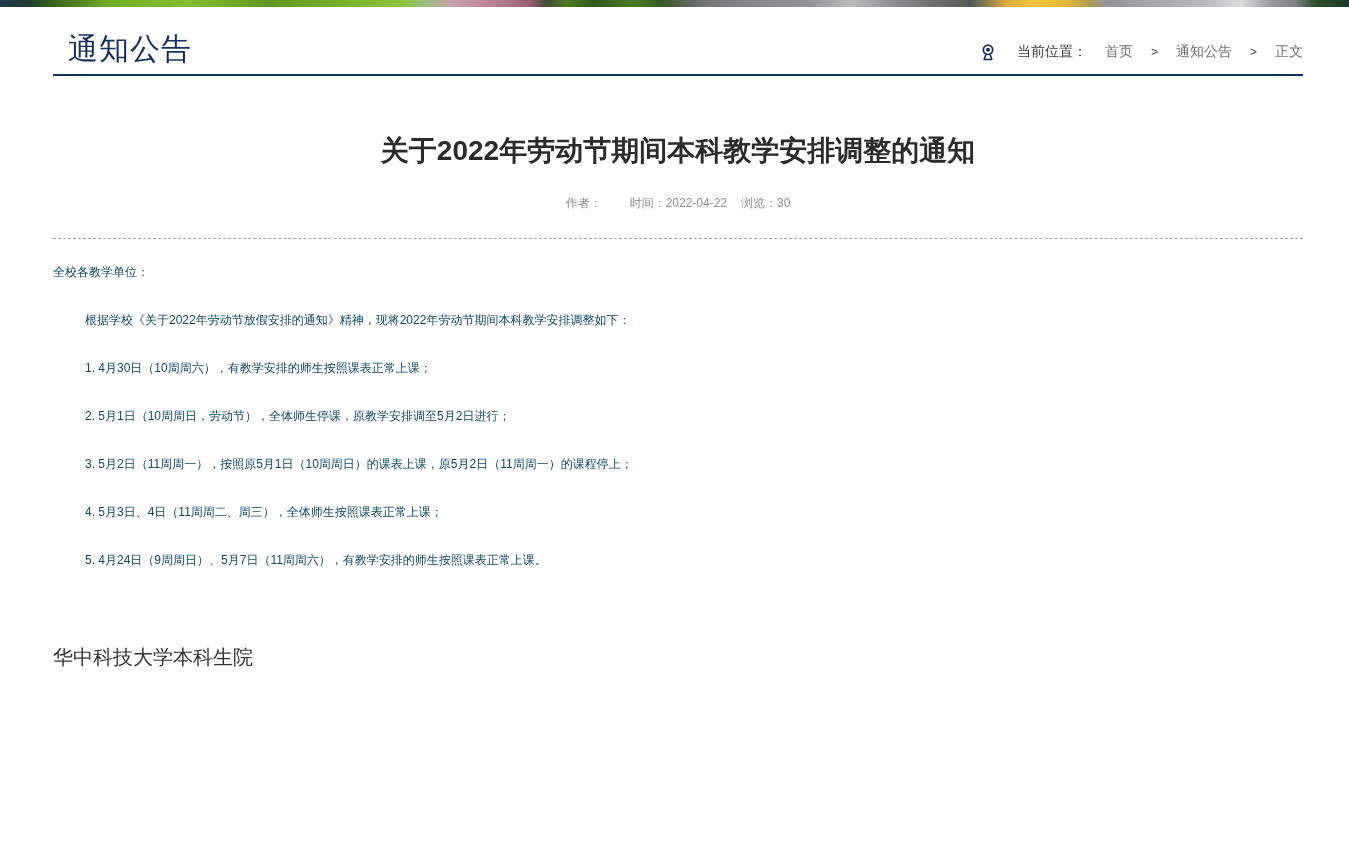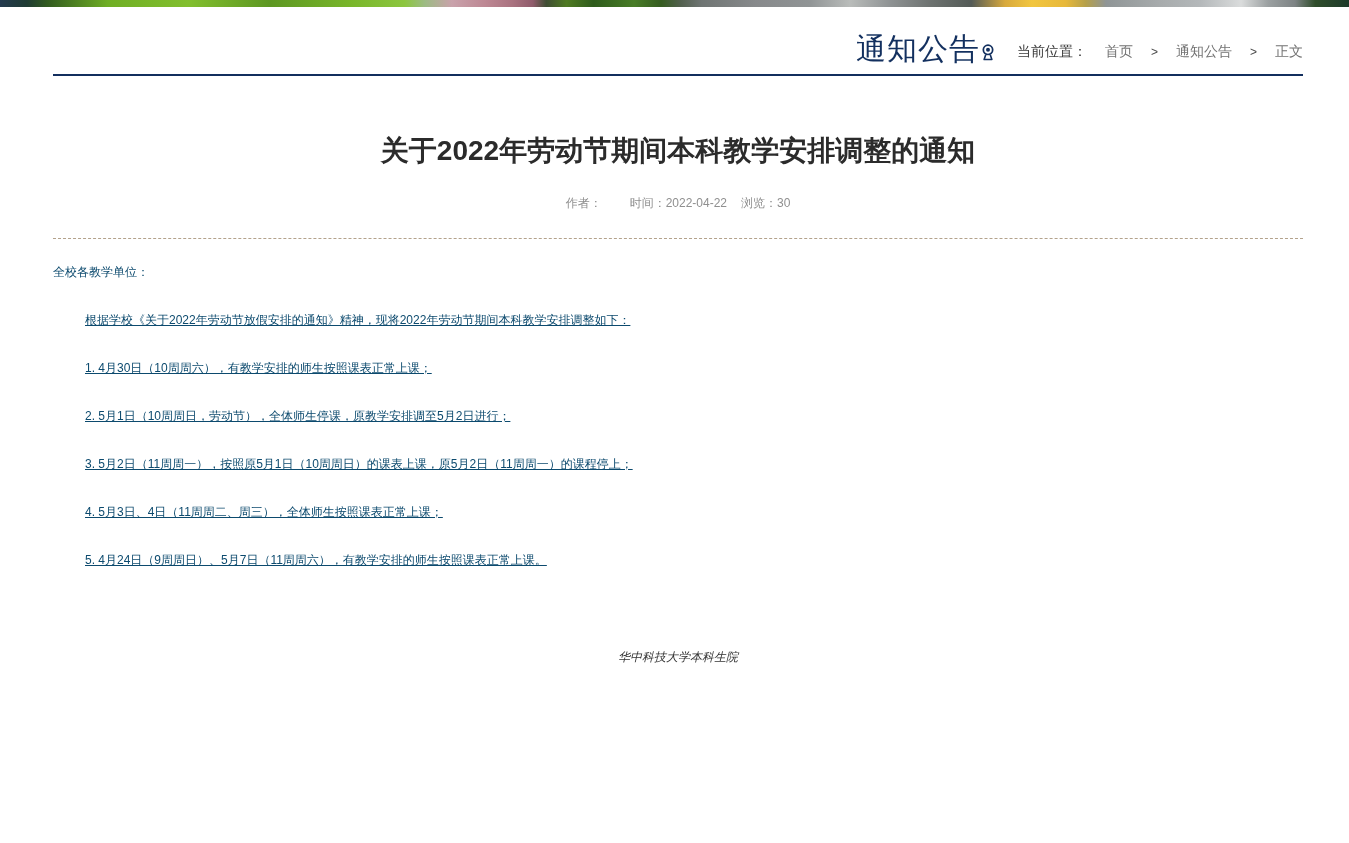--- a/index.html
+++ b/index.html
@@ -23,21 +23,21 @@
       #53604f 50.5%, #6f7573 52%, #87898b 56%, #909495 60%, #b9bcba 63%, #8e9293 66%,
       #6d7270 69%, #545b57 72%,
       #d8a93c 74.5%, #f2c63f 76.5%, #e7b83a 79%, #b5a04a 80.5%,
       #8f9596 82%, #a7abac 86%, #b4b8ba 89%, #dadcdc 92%, #9ba0a1 94%, #7d8384 96%,
       #2f4d2b 97.5%, #1d3a2a 100%);
   }
   .container { padding: 0 46px 0 53px; }
 
   .section-header {
     display: flex;
-    justify-content: flex-end;
+    justify-content: space-between;
     align-items: center;
     padding-top: 20px;
     height: 64px;
     margin-left: 15px;
   }
   .page-title {
     font-size: 30px;
     font-weight: 400;
     color: #13305f;
     line-height: 36px;
@@ -84,23 +84,23 @@
     border-top: 1px dashed #b3a28c;
     margin-top: 24px;
   }
 
   .article-body { margin-top: 9px; font-size: 12px; color: #0c4a6e; }
   .article-body p {
     line-height: 48px;
     height: 48px;
     white-space: nowrap;
   }
-  .article-body p.indent { padding-left: 32px; text-decoration: underline; }
+  .article-body p.indent { padding-left: 32px; }
 
-  .signature { margin-top: 48px; text-align: center; font-size: 12px; color: #333; font-style: italic; }
+  .signature { margin-top: 48px; text-align: left; font-size: 20px; color: #333; }
   .signature div { line-height: 50px; }
 </style>
 </head>
 <body>
 
 <div class="banner-strip"></div>
 
 <div class="container">
 
   <div class="section-header">

